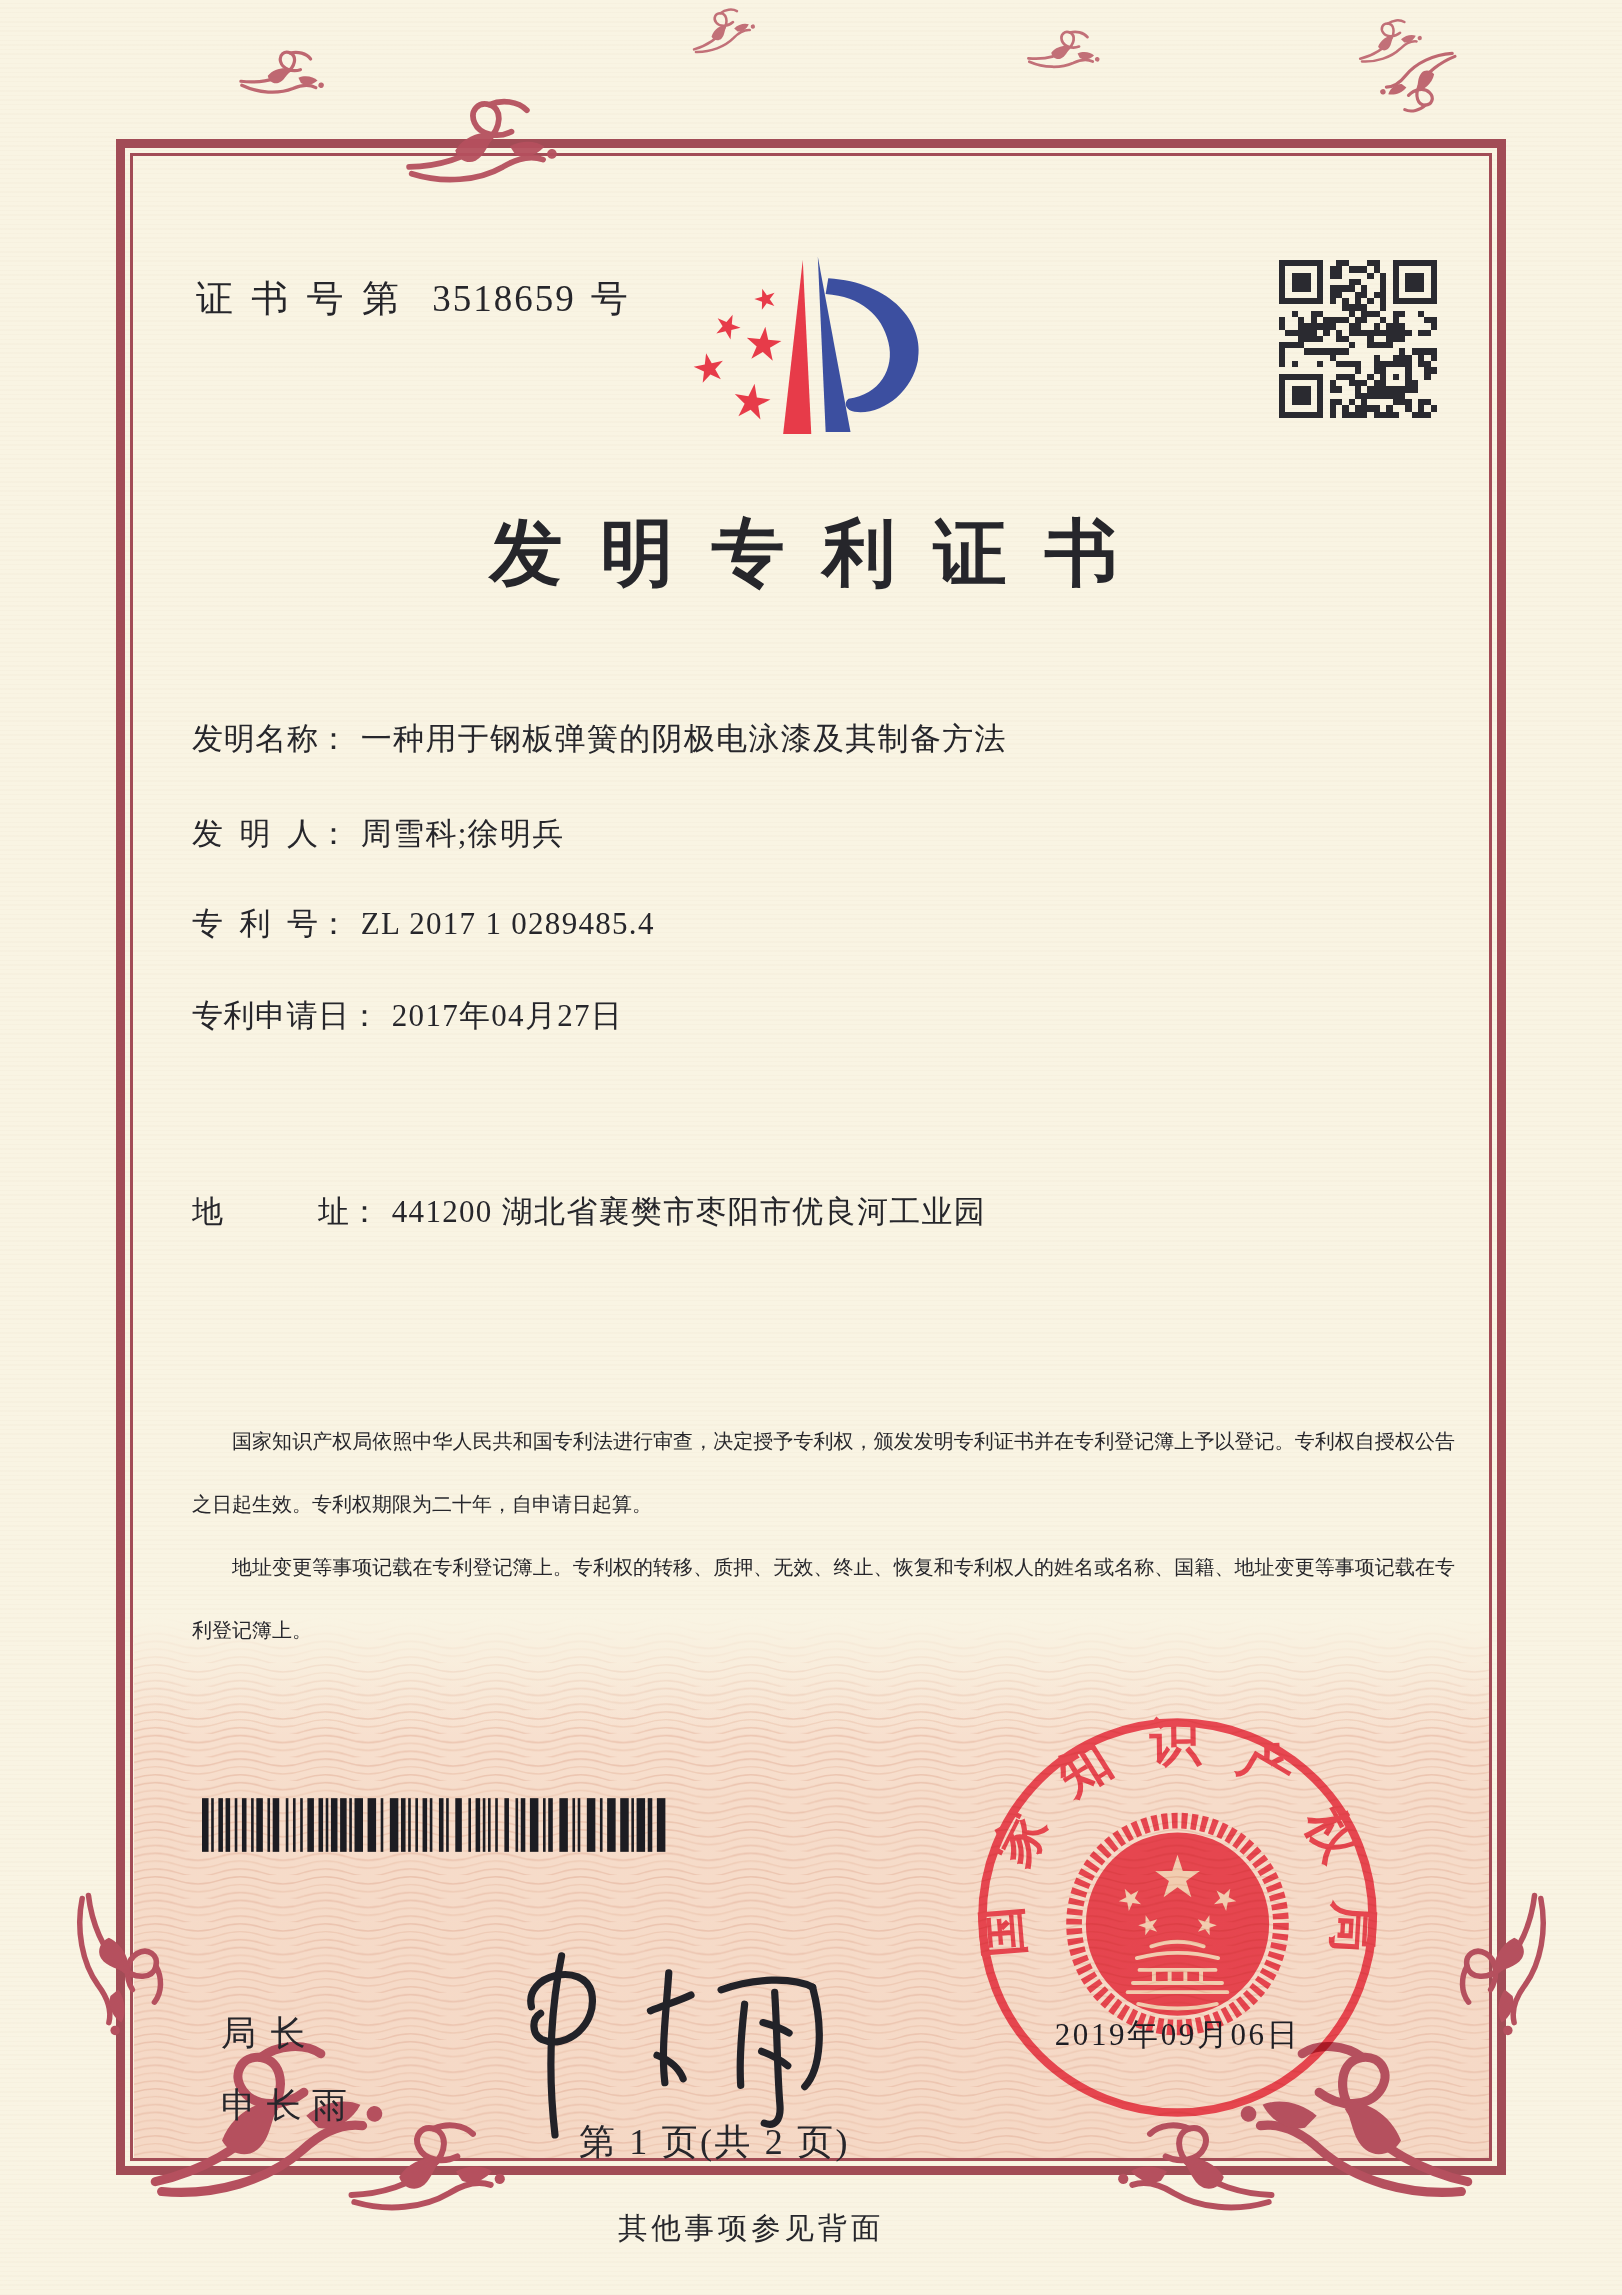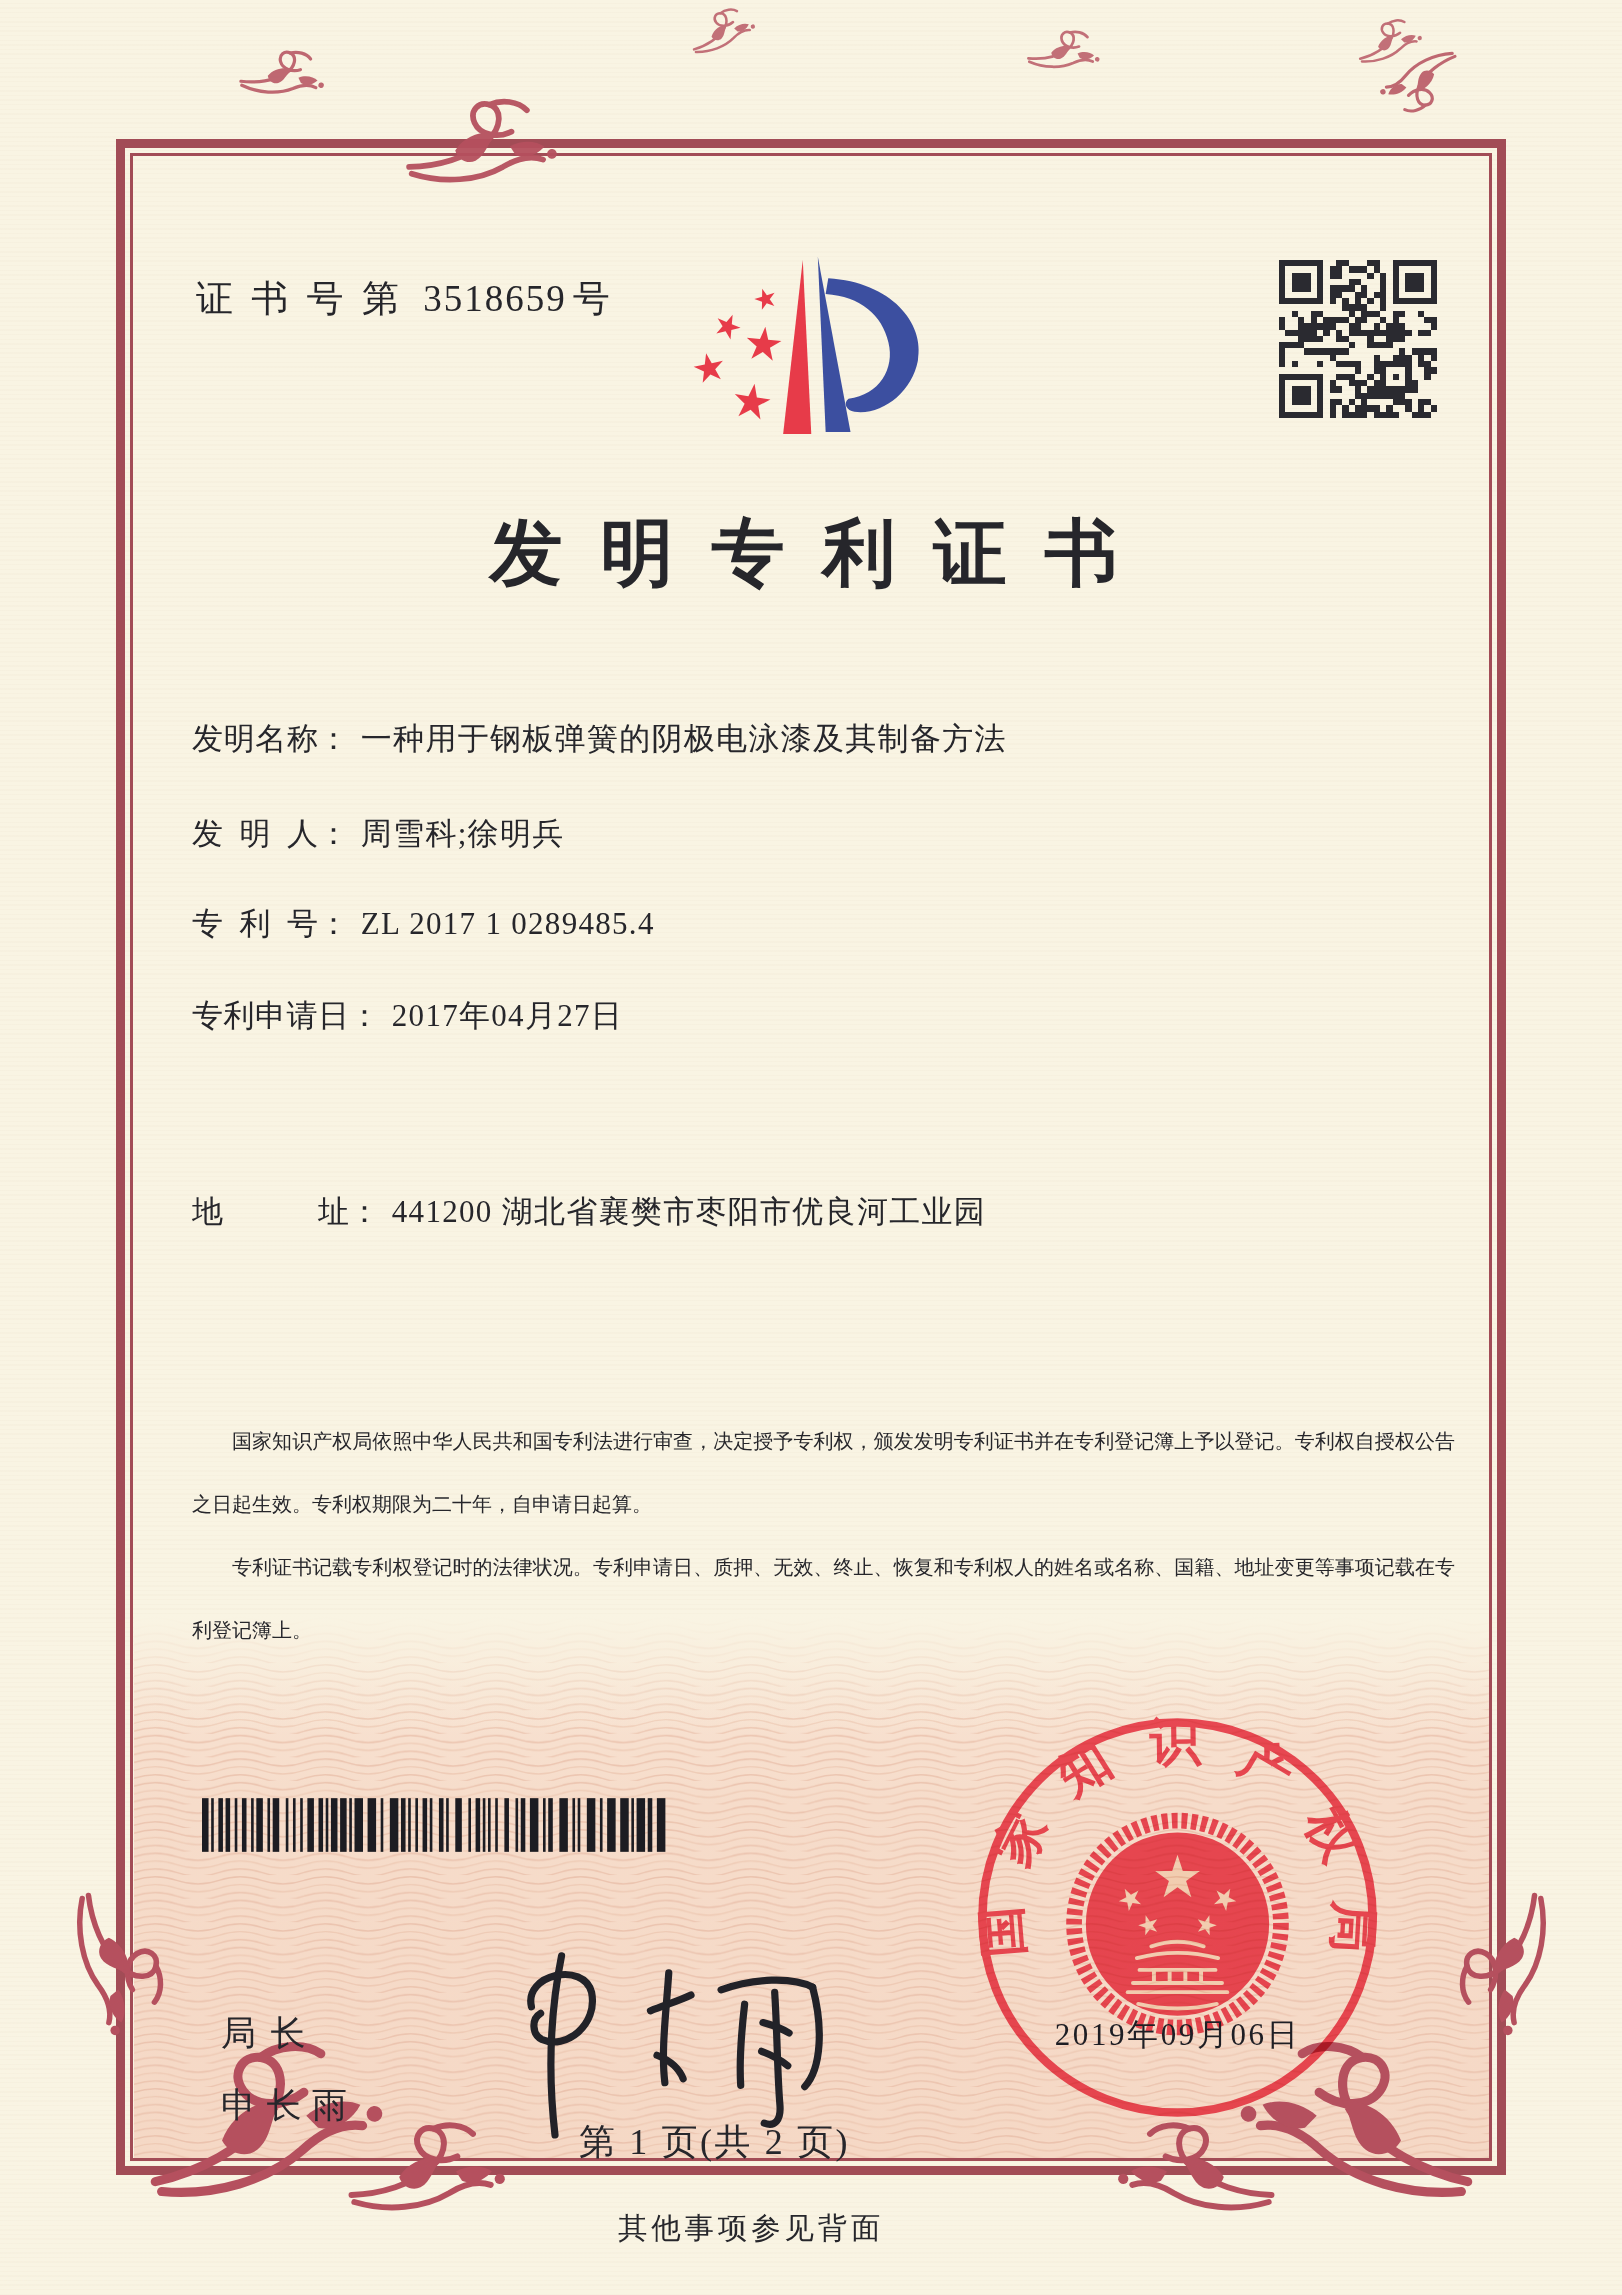--- a/index.html
+++ b/index.html
@@ -16,21 +16,21 @@
   .frame{position:absolute;left:116px;top:139px;width:1390px;height:2036px;
     border:9.2px solid var(--frame);z-index:2;pointer-events:none}
   .frame::before{content:"";position:absolute;inset:4.6px;border:3.3px solid var(--frame)}
   
   .pinkzone{position:absolute;left:134px;top:1616px;width:1355px;height:543px;z-index:1}
   .pinkfade{position:absolute;left:134px;top:1616px;width:1355px;height:118px;z-index:1;
     background:linear-gradient(var(--paper),rgba(249,244,227,0))}
   .orn{position:absolute;left:0;top:0;z-index:3;pointer-events:none}
   .cert-no{position:absolute;left:196px;top:274px;font-size:37px;letter-spacing:1.3px;z-index:4}
   .cert-no .sp{letter-spacing:18.3px}
-  .cert-no .num{margin:0 6px;letter-spacing:2px}
+  .cert-no .num{margin:0 15px;letter-spacing:2px}
   .title{position:absolute;left:0;top:505px;width:1623px;text-align:center;font-size:73px;
     font-weight:600;letter-spacing:38px;padding-left:22px;z-index:4}
   .logo{position:absolute;left:687px;top:239px;z-index:4}
   .qr{position:absolute;left:1279px;top:260px;z-index:4}
   .row{position:absolute;left:192px;font-size:31px;line-height:41px;z-index:4;white-space:nowrap}
   .lbl{display:inline-block;text-align:justify;text-align-last:justify;vertical-align:top}
   .w4{width:126px}.w5{width:157px}
   .colon{display:inline-block;margin-right:11.8px}
   .val{letter-spacing:1.3px}
   .grant2{position:absolute;left:772px;top:0}
@@ -459,21 +459,21 @@
   </div>
   <div class="row" style="top:995px">
     <span class="lbl w5">专利申请日</span><span class="colon">：</span><span class="val">2017年04月27日</span>
   </div>
   <div class="row" style="top:1191px">
     <span class="lbl w5">地址</span><span class="colon">：</span><span class="val">441200 湖北省襄樊市枣阳市优良河工业园</span>
   </div>
 
   <div class="paras">
     <p>国家知识产权局依照中华人民共和国专利法进行审查，决定授予专利权，颁发发明专利证书并在专利登记簿上予以登记。专利权自授权公告之日起生效。专利权期限为二十年，自申请日起算。</p>
-    <p>专利证书记载专利权登记时的法律状况。专利申请日、质押、无效、终止、恢复和专利权人的姓名或名称、国籍、地址变更等事项记载在专利登记簿上。</p>
+    <p>地址变更等事项记载在专利登记簿上。专利权的转移、质押、无效、终止、恢复和专利权人的姓名或名称、国籍、地址变更等事项记载在专利登记簿上。</p>
   </div>
 
   <svg class="barcode" id="bc-svg" width="466" height="54" viewBox="0 0 712 82">
       <rect x="0" y="0" width="10" height="82" fill="#1c1c22"></rect>
       <rect x="14" y="0" width="4" height="82" fill="#1c1c22"></rect>
       <rect x="25" y="0" width="7" height="82" fill="#1c1c22"></rect>
       <rect x="36" y="0" width="7" height="82" fill="#1c1c22"></rect>
       <rect x="50" y="0" width="4" height="82" fill="#1c1c22"></rect>
       <rect x="61" y="0" width="7" height="82" fill="#1c1c22"></rect>
       <rect x="75" y="0" width="4" height="82" fill="#1c1c22"></rect>

